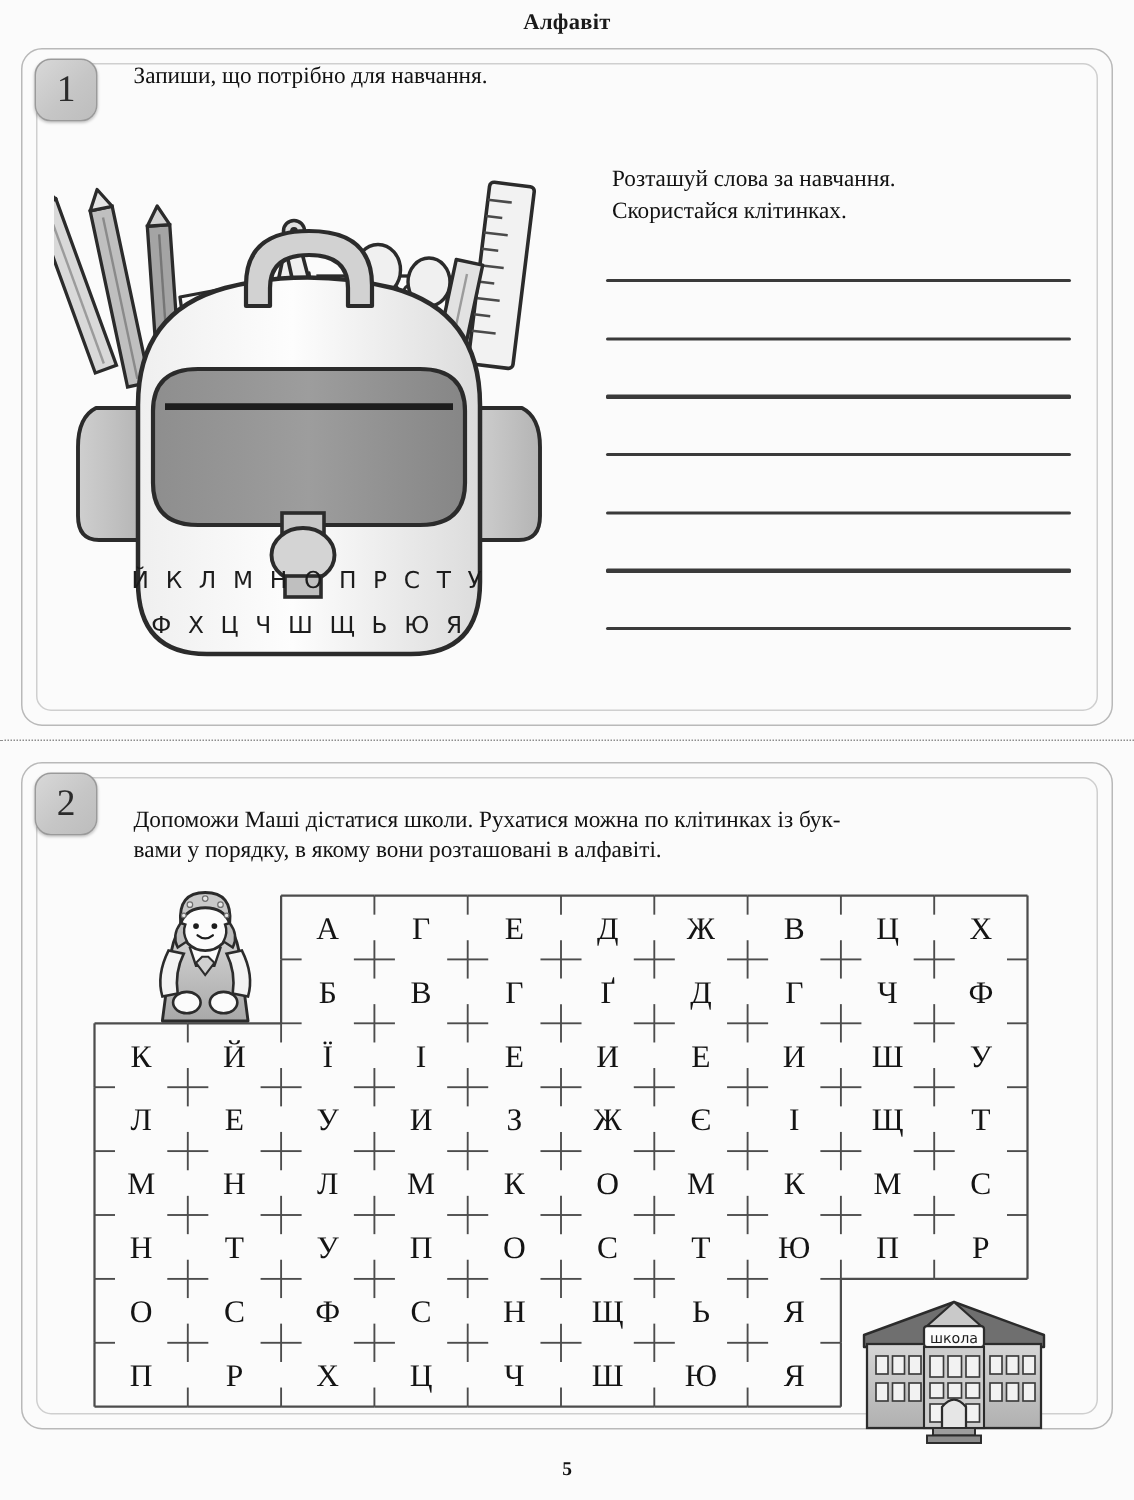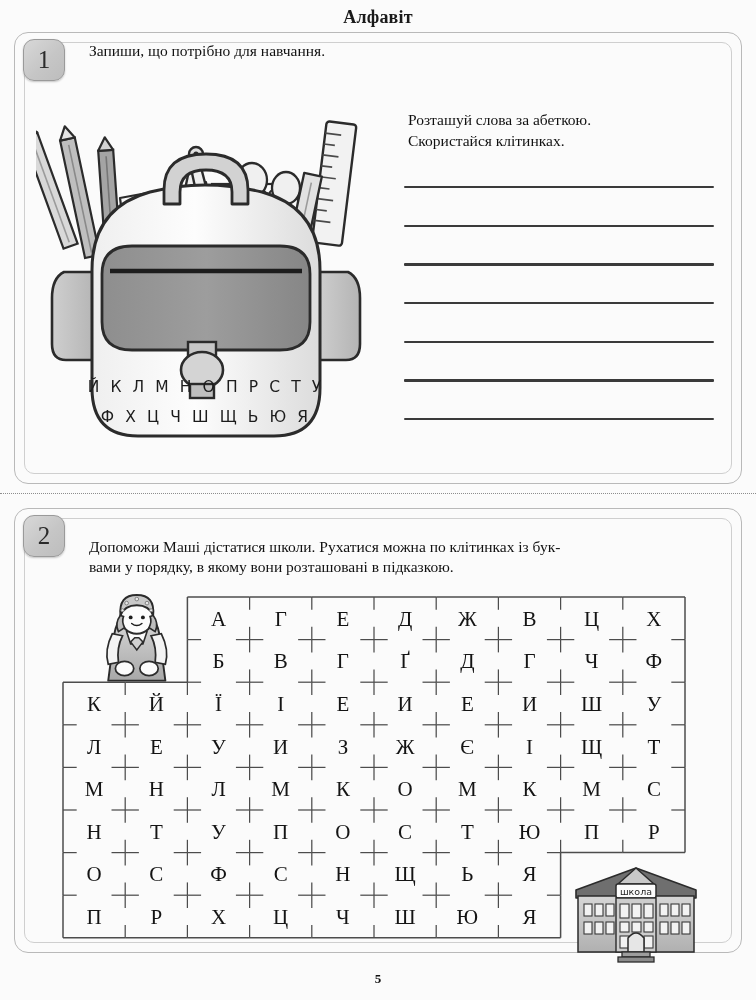--- a/index.html
+++ b/index.html
@@ -12,21 +12,21 @@
     background: #fbfbfb;
     font-family: "Liberation Serif", serif;
     color: #1a1a1a;
     position: relative;
     overflow: hidden;
   }
 
   
   .page-title {
     text-align: center;
-    font-size: 18px;
+    font-size: 15px;
     font-weight: bold;
     letter-spacing: 0.2px;
     padding-top: 7px;
     height: 22px;
   }
 
   
   .card {
     position: absolute;
     left: 14px;
@@ -287,41 +287,41 @@
     <rect x="154" y="272" width="24" height="14" fill="#bfbfbf" stroke="#2b2b2b" stroke-width="2.4"></rect>
   </g>
 </svg>
 
 <div class="alpha-rows">
   <div class="alpha-row" id="alpha-row-1">Й К Л М Н О П Р С Т У</div>
   <div class="alpha-row" id="alpha-row-2">Ф Х Ц Ч Ш Щ Ь Ю Я</div>
 </div>
 
 <div class="hint-text">
-  <div>Розташуй слова за абеткою.</div>
+  <div>Розташуй слова за навчання.</div>
   <div>Скористайся клітинках.</div>
 </div>
 <div class="write-lines" id="write-lines">
     <div class="write-line"></div>
     <div class="write-line"></div>
     <div class="write-line"></div>
     <div class="write-line"></div>
     <div class="write-line"></div>
     <div class="write-line"></div>
     <div class="write-line"></div>
   </div>
 
 <div class="divider"></div>
 
 <div class="card" id="card2">
   <div class="card-inner"></div>
   <div class="badge">2</div>
   <div class="task-text" id="task2-text">
     <div>Допоможи Маші дістатися школи. Рухатися можна по клітинках із бук-</div>
-    <div>вами у порядку, в якому вони розташовані в підказкою.</div>
+    <div>вами у порядку, в якому вони розташовані в алфавіті.</div>
   </div>
 </div>
 
 <svg id="maze" viewBox="0 0 756 1000">
   <defs>
     <linearGradient id="girlDress" x1="0" y1="0" x2="0" y2="1">
       <stop offset="0%" stop-color="#dcdcdc"></stop>
       <stop offset="100%" stop-color="#a8a8a8"></stop>
     </linearGradient>
     <linearGradient id="schoolWall" x1="0" y1="0" x2="0" y2="1">

